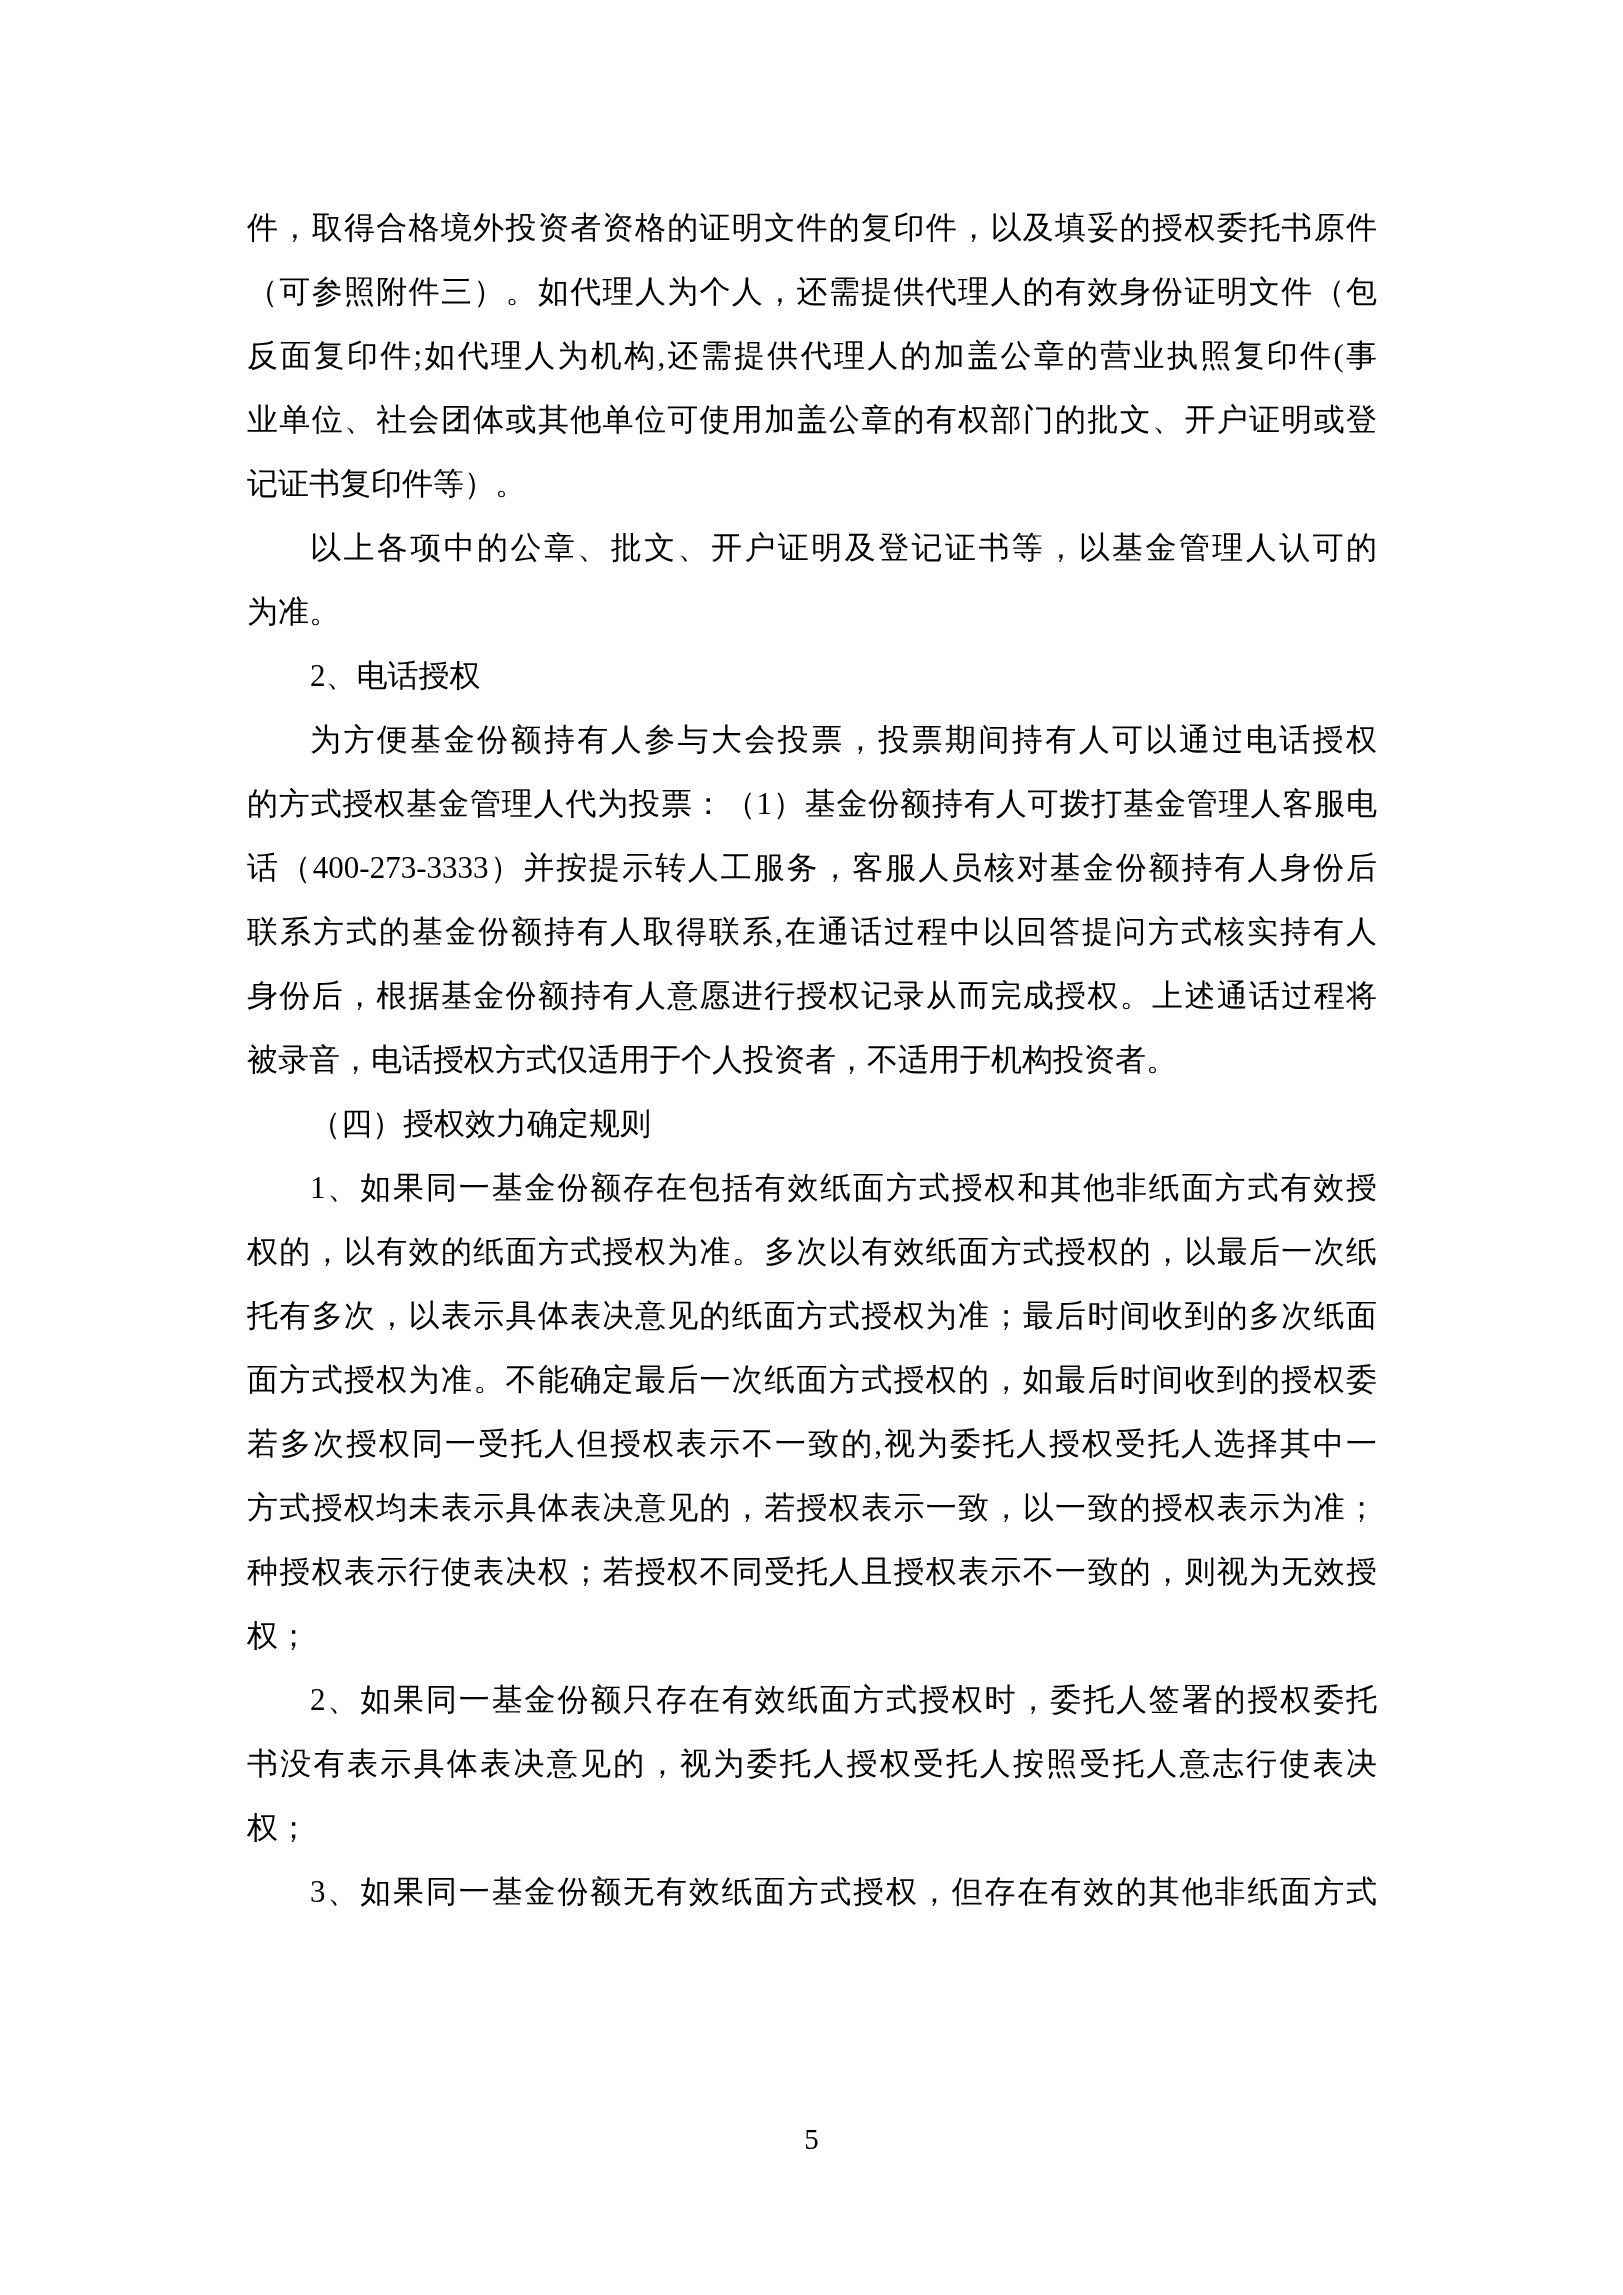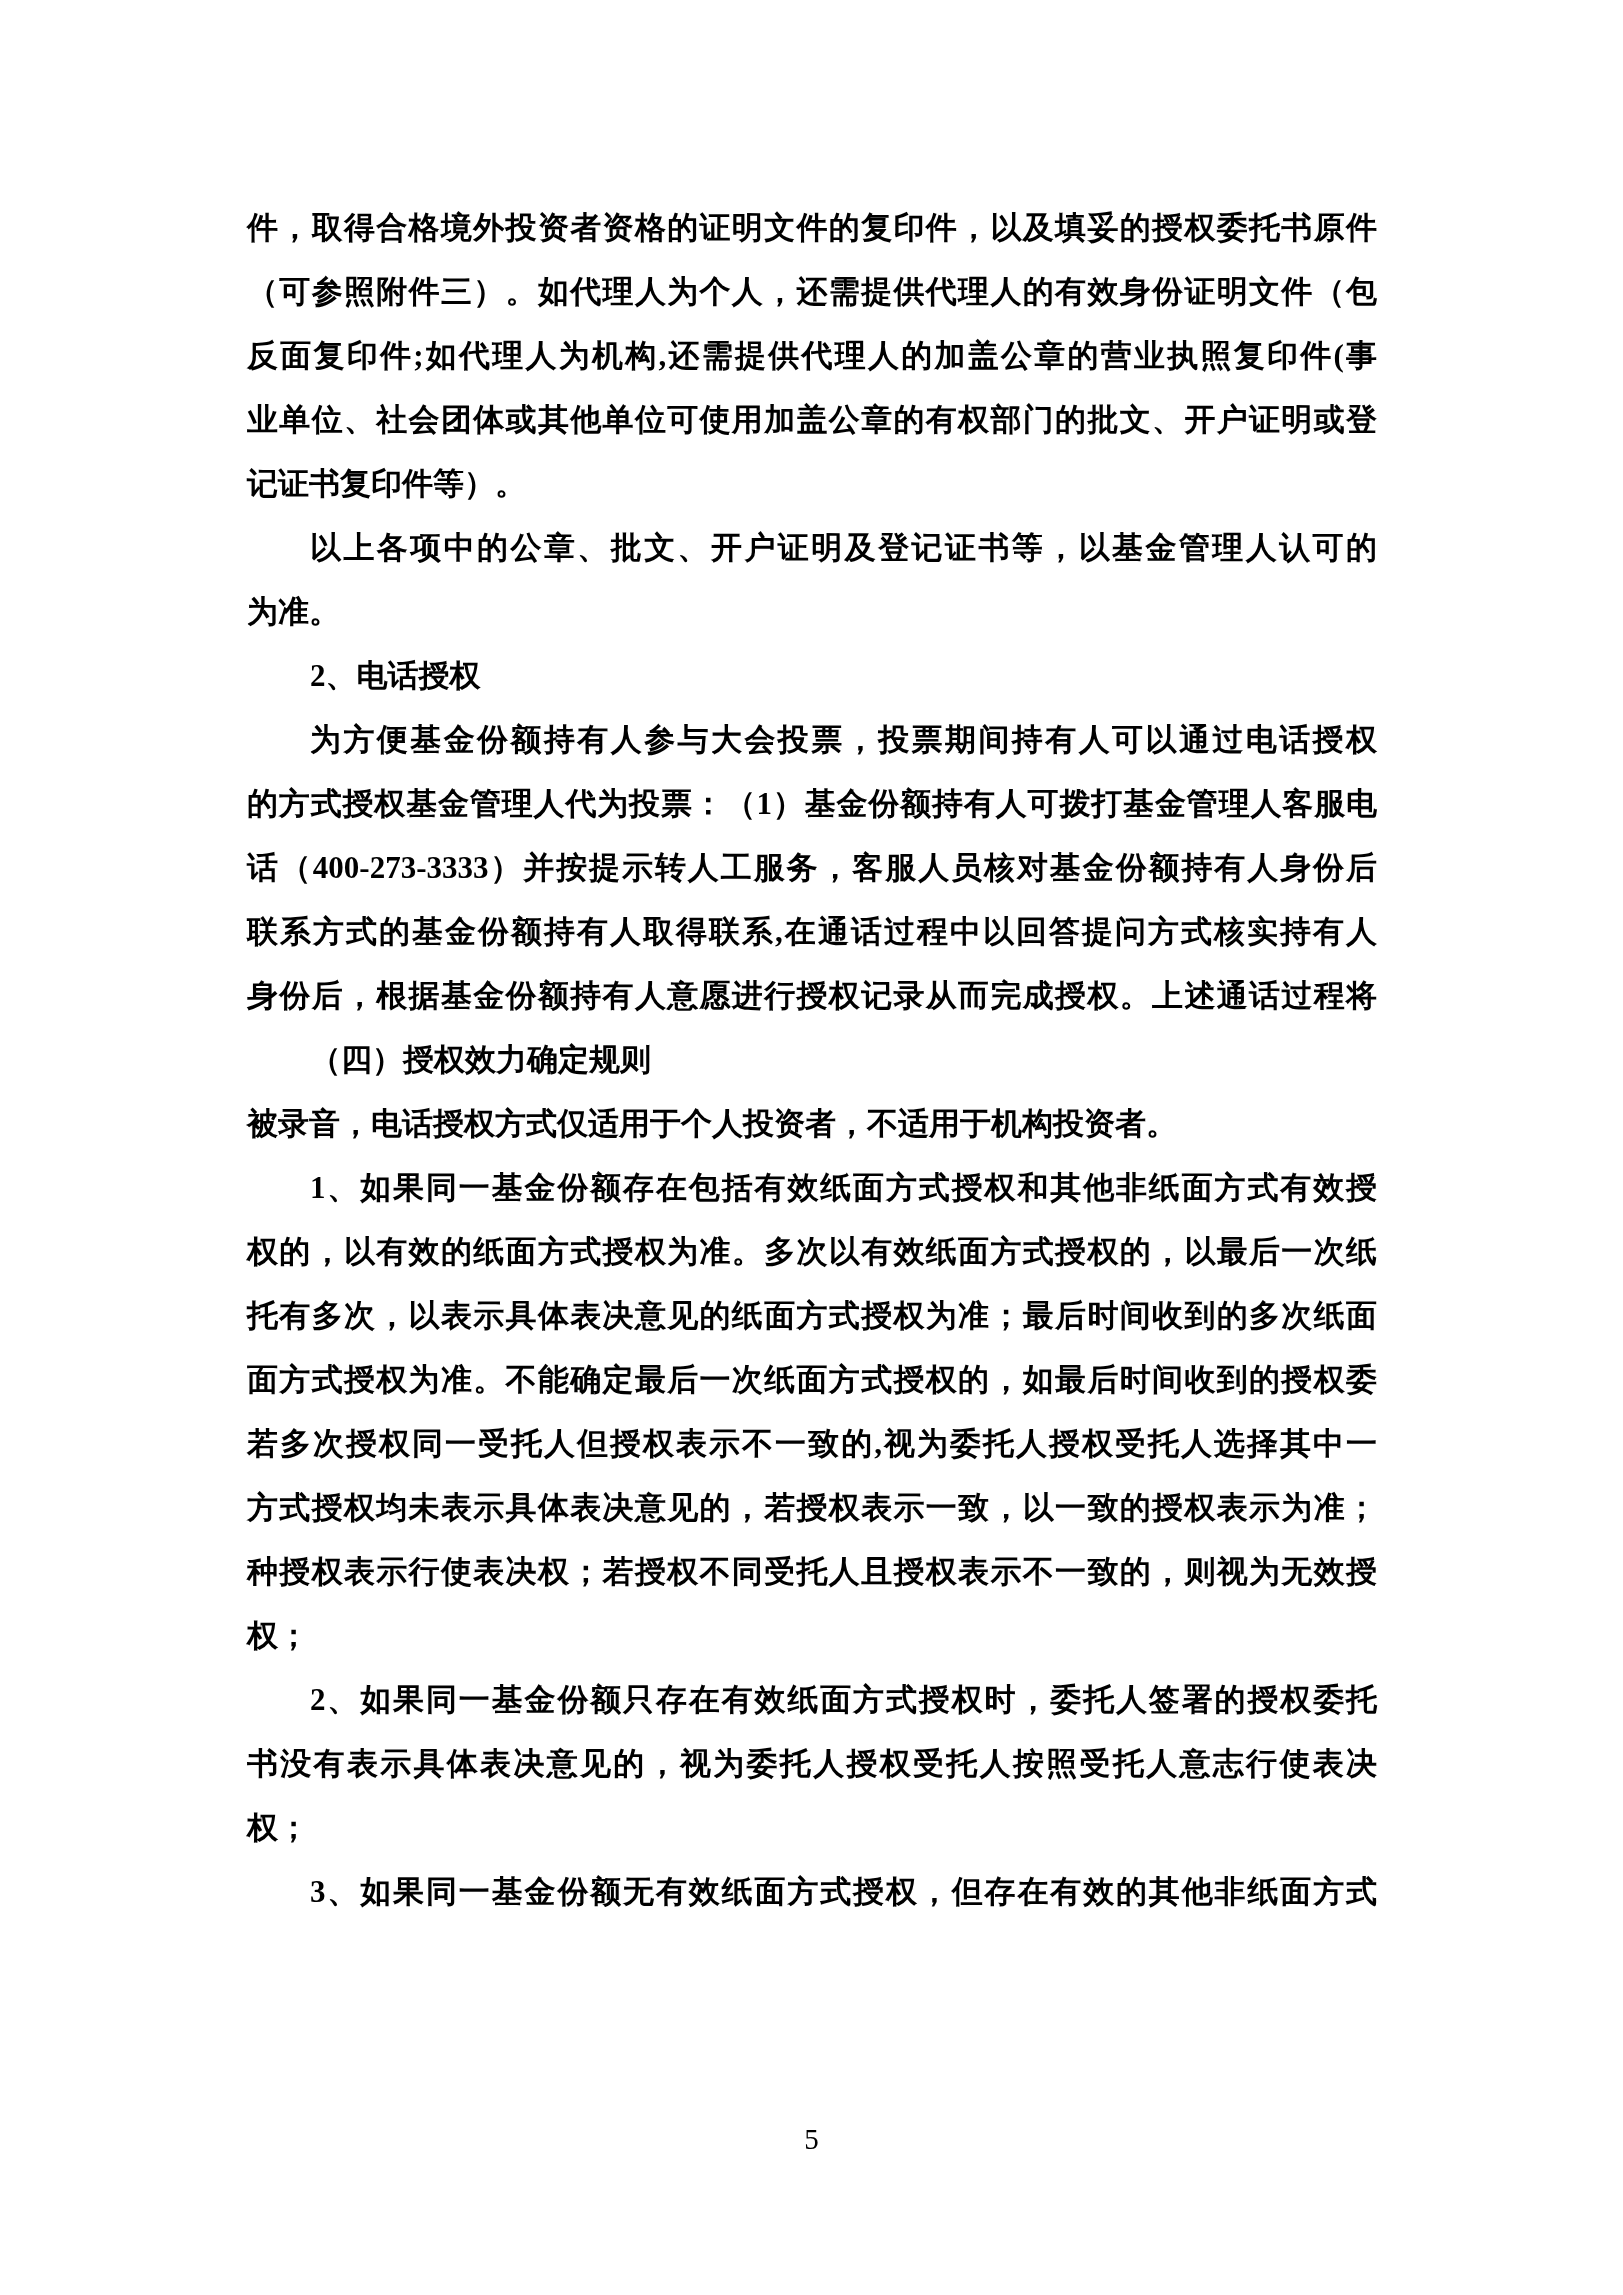--- a/index.html
+++ b/index.html
@@ -24,21 +24,20 @@
     width: 1130px;
     font-size: 31px;
     color: #000000;
   }
   .line {
     height: 64px;
     line-height: 64px;
     white-space: nowrap;
     overflow: visible;
     text-align: left;
-    font-weight: bold;
   }
   .line.j {
     white-space: normal;
     text-align: justify;
     text-align-last: justify;
     text-justify: inter-character;
   }
   .line.ind {
     text-indent: 63px;
   }
@@ -65,22 +64,22 @@
       <div class="line j">业单位、社会团体或其他单位可使用加盖公章的有权部门的批文、开户证明或登</div>
       <div class="line">记证书复印件等）。</div>
       <div class="line j ind">以上各项中的公章、批文、开户证明及登记证书等，以基金管理人认可的</div>
       <div class="line">为准。</div>
       <div class="line ind">2、电话授权</div>
       <div class="line j ind">为方便基金份额持有人参与大会投票，投票期间持有人可以通过电话授权</div>
       <div class="line j">的方式授权基金管理人代为投票：（1）基金份额持有人可拨打基金管理人客服电</div>
       <div class="line j">话（400-273-3333）并按提示转人工服务，客服人员核对基金份额持有人身份后</div>
       <div class="line j">联系方式的基金份额持有人取得联系,在通话过程中以回答提问方式核实持有人</div>
       <div class="line j">身份后，根据基金份额持有人意愿进行授权记录从而完成授权。上述通话过程将</div>
+      <div class="line">被录音，电话授权方式仅适用于个人投资者，不适用于机构投资者。</div>
       <div class="line ind">（四）授权效力确定规则</div>
-      <div class="line">被录音，电话授权方式仅适用于个人投资者，不适用于机构投资者。</div>
       <div class="line j ind">1、如果同一基金份额存在包括有效纸面方式授权和其他非纸面方式有效授</div>
       <div class="line j">权的，以有效的纸面方式授权为准。多次以有效纸面方式授权的，以最后一次纸</div>
       <div class="line j">托有多次，以表示具体表决意见的纸面方式授权为准；最后时间收到的多次纸面</div>
       <div class="line j">面方式授权为准。不能确定最后一次纸面方式授权的，如最后时间收到的授权委</div>
       <div class="line j">若多次授权同一受托人但授权表示不一致的,视为委托人授权受托人选择其中一</div>
       <div class="line j">方式授权均未表示具体表决意见的，若授权表示一致，以一致的授权表示为准；</div>
       <div class="line j">种授权表示行使表决权；若授权不同受托人且授权表示不一致的，则视为无效授</div>
       <div class="line">权；</div>
       <div class="line j ind">2、如果同一基金份额只存在有效纸面方式授权时，委托人签署的授权委托</div>
       <div class="line j">书没有表示具体表决意见的，视为委托人授权受托人按照受托人意志行使表决</div>

